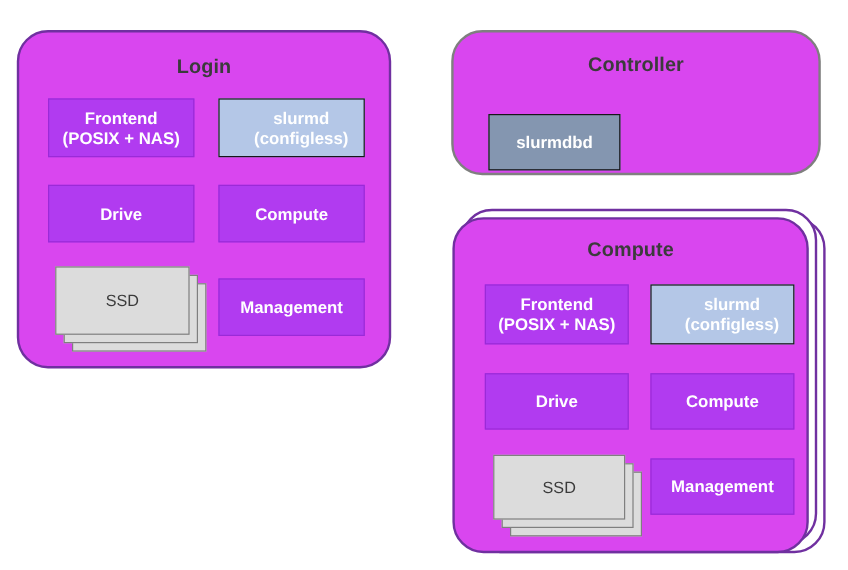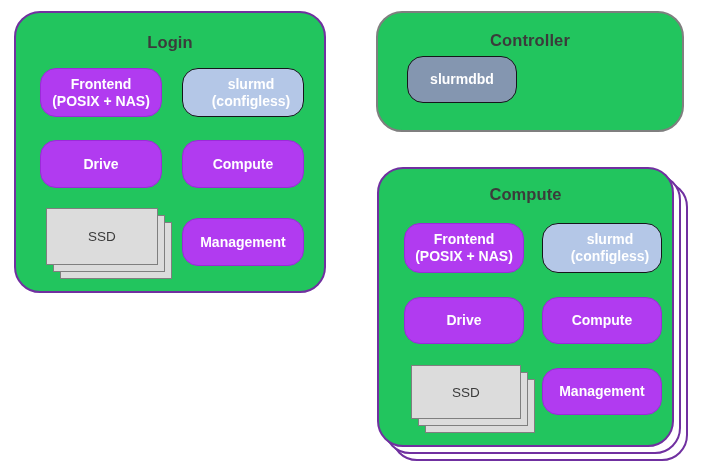--- a/index.html
+++ b/index.html
@@ -11,23 +11,24 @@
     width: 707px;
     height: 475px;
     position: relative;
     font-family: "Liberation Sans", sans-serif;
     overflow: hidden;
   }
 
   
   .panel {
     position: absolute;
-    background: #22c55e;
+    background: #d946ef;
     border-radius: 26px;
     box-sizing: border-box;
+    margin-top: 14px;
   }
   .panel-purple {
     border: 2.5px solid #7030A0;
   }
   .panel-gray {
     border: 2px solid #7F7F7F;
   }
 
   .panel-title {
     position: absolute;
@@ -55,21 +56,20 @@
     box-sizing: border-box;
     display: flex;
     flex-direction: column;
     align-items: center;
     justify-content: center;
     text-align: center;
     line-height: 1.18;
     font-size: 14px;
     font-weight: bold;
     color: #ffffff;
-    border-radius: 16px;
   }
   .block .l2 { display: block; }
 
   .block-purple {
     background: #B13BF0;
     border: 1.5px solid #9B2AD8;
   }
   .block-blue-light {
     background: #B4C7E7;
     border: 1.5px solid #16161a;
@@ -114,21 +114,21 @@
   #login-frontend   { left: 24px;  top: 55px;  width: 122px; height: 49px; }
   #login-slurmd     { left: 166px; top: 55px;  width: 122px; height: 49px; }
   #login-drive      { left: 24px;  top: 127px; width: 122px; height: 48px; }
   #login-compute    { left: 166px; top: 127px; width: 122px; height: 48px; }
   #login-ssd        { left: 30px;  top: 195px; width: 112px; height: 57px; }
   #login-mgmt       { left: 166px; top: 205px; width: 122px; height: 48px; }
 
   
   #controller-panel { left: 376px; top: 11px; width: 308px; height: 121px; }
   #controller-title { top: 18px; }
-  #controller-slurmdbd { left: 29px;  top: 43px; width: 110px; height: 47px; }
+  #controller-slurmdbd { left: 29px;  top: 68px; width: 110px; height: 47px; }
   #controller-slurmctld{ left: 168px; top: 52px; width: 110px; height: 47px; }
 
   
   #compute-group { position: absolute; left: 377px; top: 167px; width: 320px; height: 300px; }
   #compute-stack3 { left: 14px; top: 14px; width: 297px; height: 280px; }
   #compute-stack2 { left: 7px;  top: 7px;  width: 297px; height: 280px; }
   #compute-panel  { position:absolute; left: 0; top: 0; width: 297px; height: 280px; }
   #compute-title  { top: 16px; }
   #compute-frontend { left: 25px;  top: 54px;  width: 120px; height: 50px; }
   #compute-slurmd   { left: 163px; top: 54px;  width: 120px; height: 50px; }

